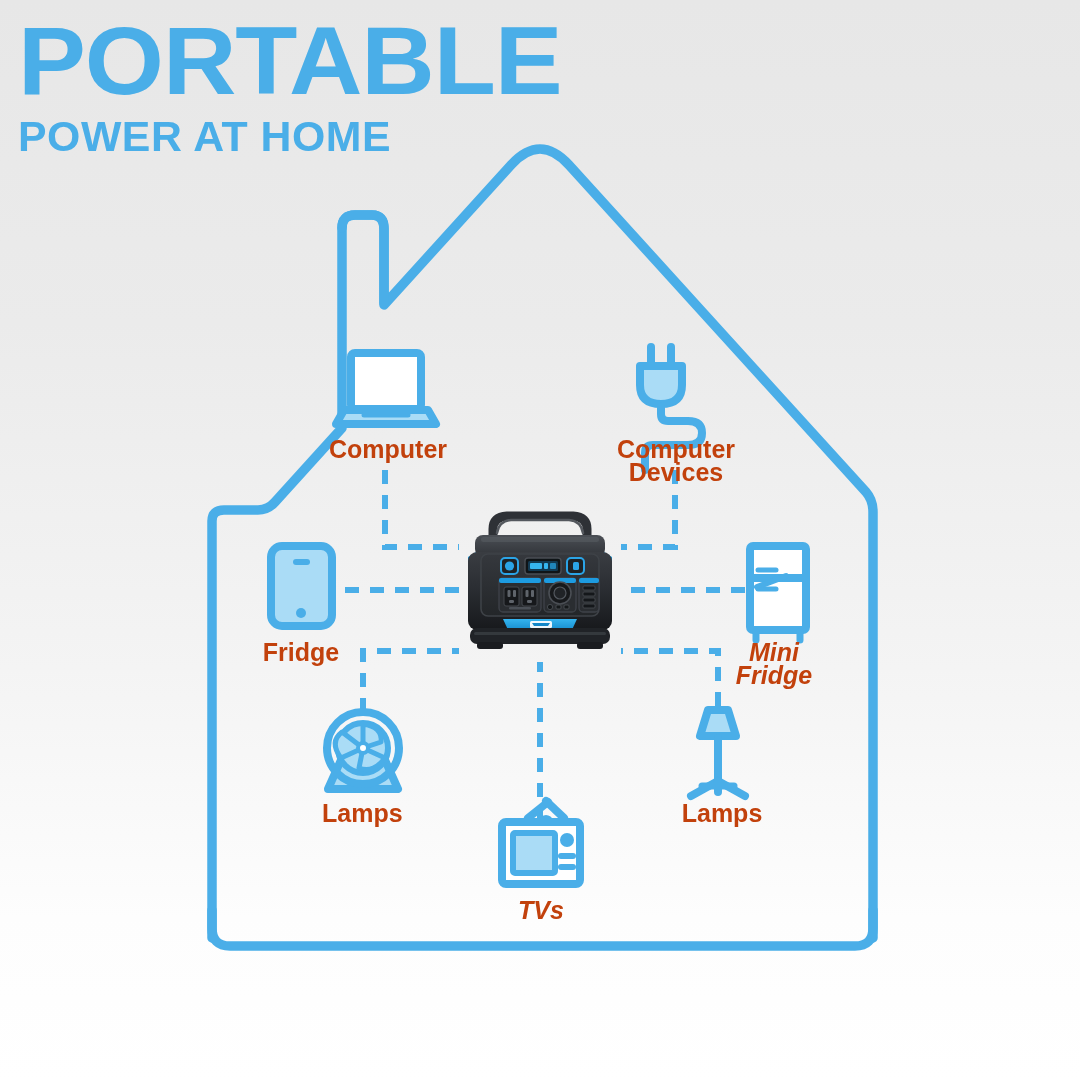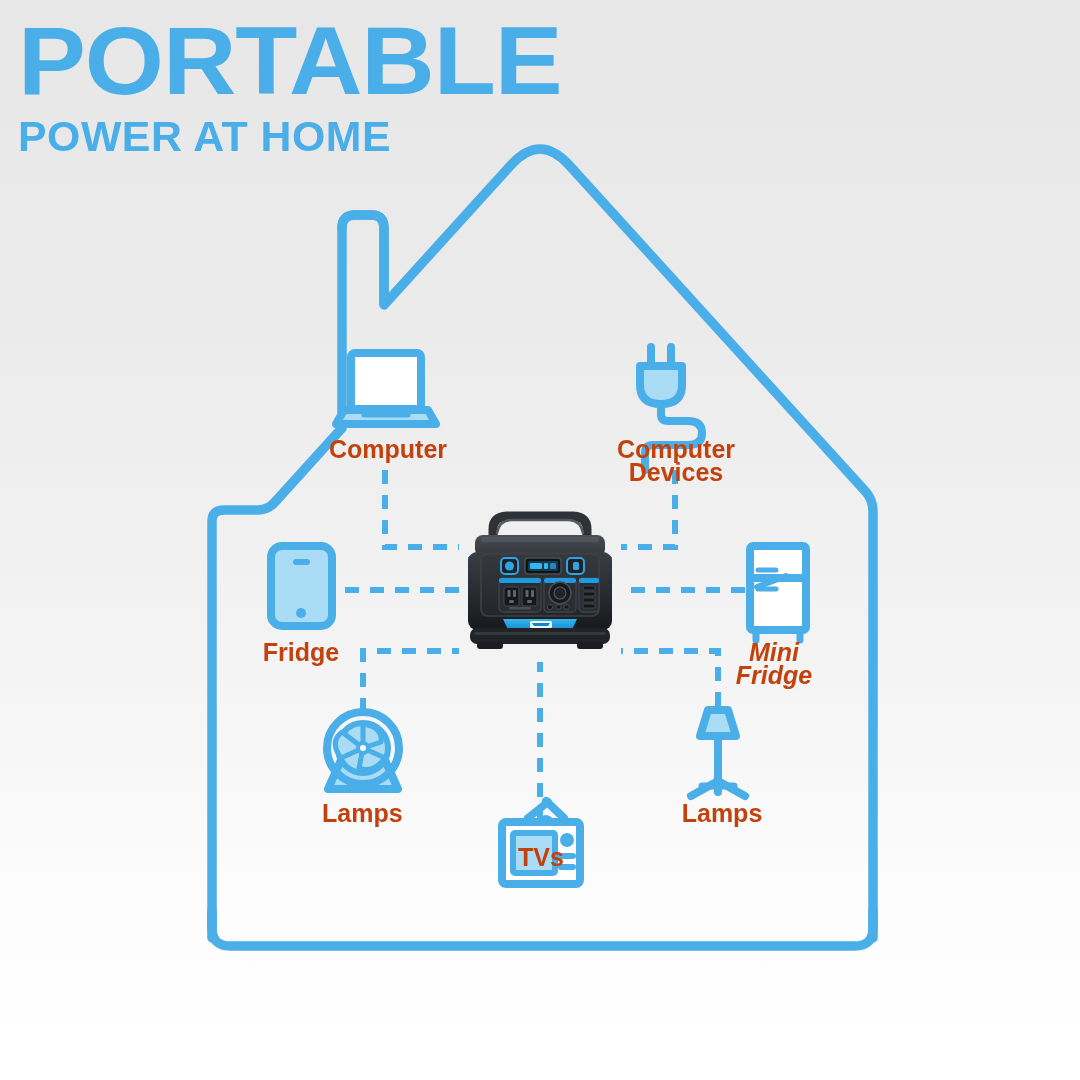--- a/index.html
+++ b/index.html
@@ -295,16 +295,16 @@
     <div id="subtitle">POWER AT HOME</div>
   </div>
 
   <div class="icon-label" style="left:329px;top:438px;width:112px;">Computer</div>
   <div class="icon-label" style="left:588px;top:438px;width:176px;">Computer Devices</div>
   <div class="icon-label" style="left:253px;top:641px;width:96px;">Fridge</div>
   <div class="icon-label" style="left:728px;top:641px;width:92px;font-style:italic;">Mini
 Fridge</div>
   <div class="icon-label" style="left:322px;top:802px;width:76px;">Lamps</div>
   <div class="icon-label" style="left:678px;top:802px;width:88px;">Lamps</div>
-  <div class="icon-label" style="left:506px;top:846px;width:70px;">TVs</div>
+  <div class="icon-label" style="left:506px;top:899px;width:70px;font-style:italic;">TVs</div>
 
 
 </div>
 
 </body></html>

